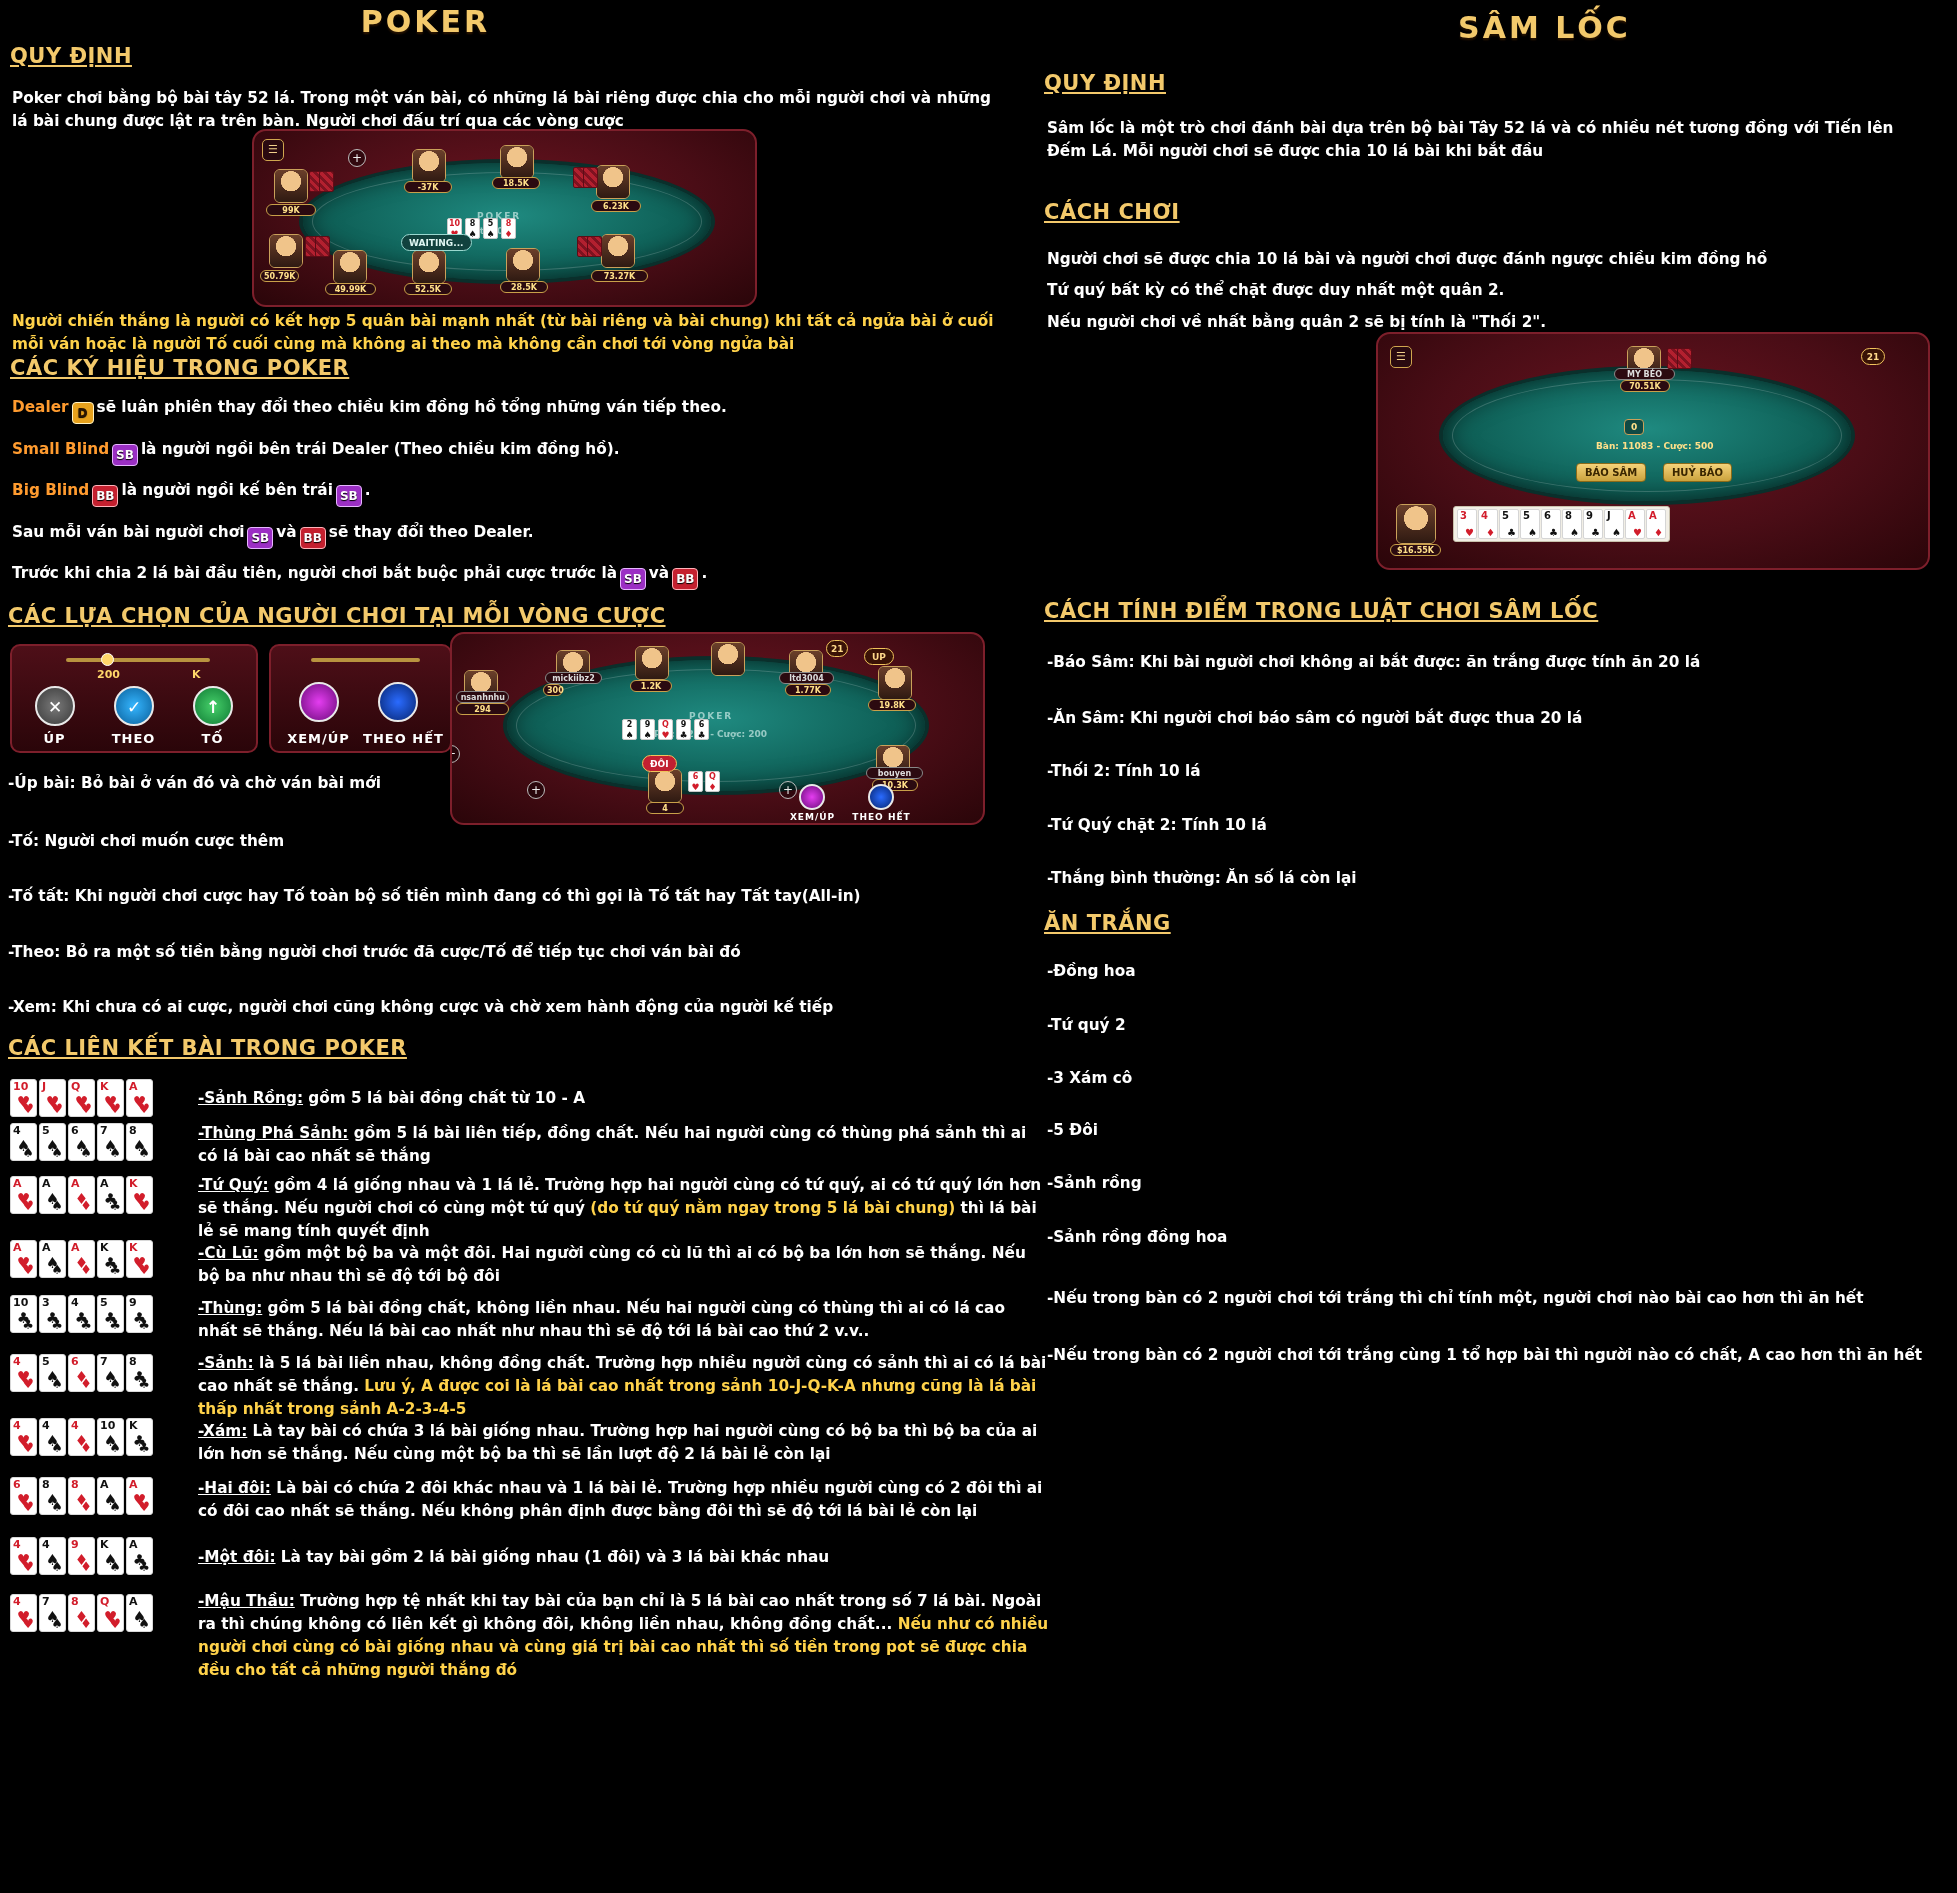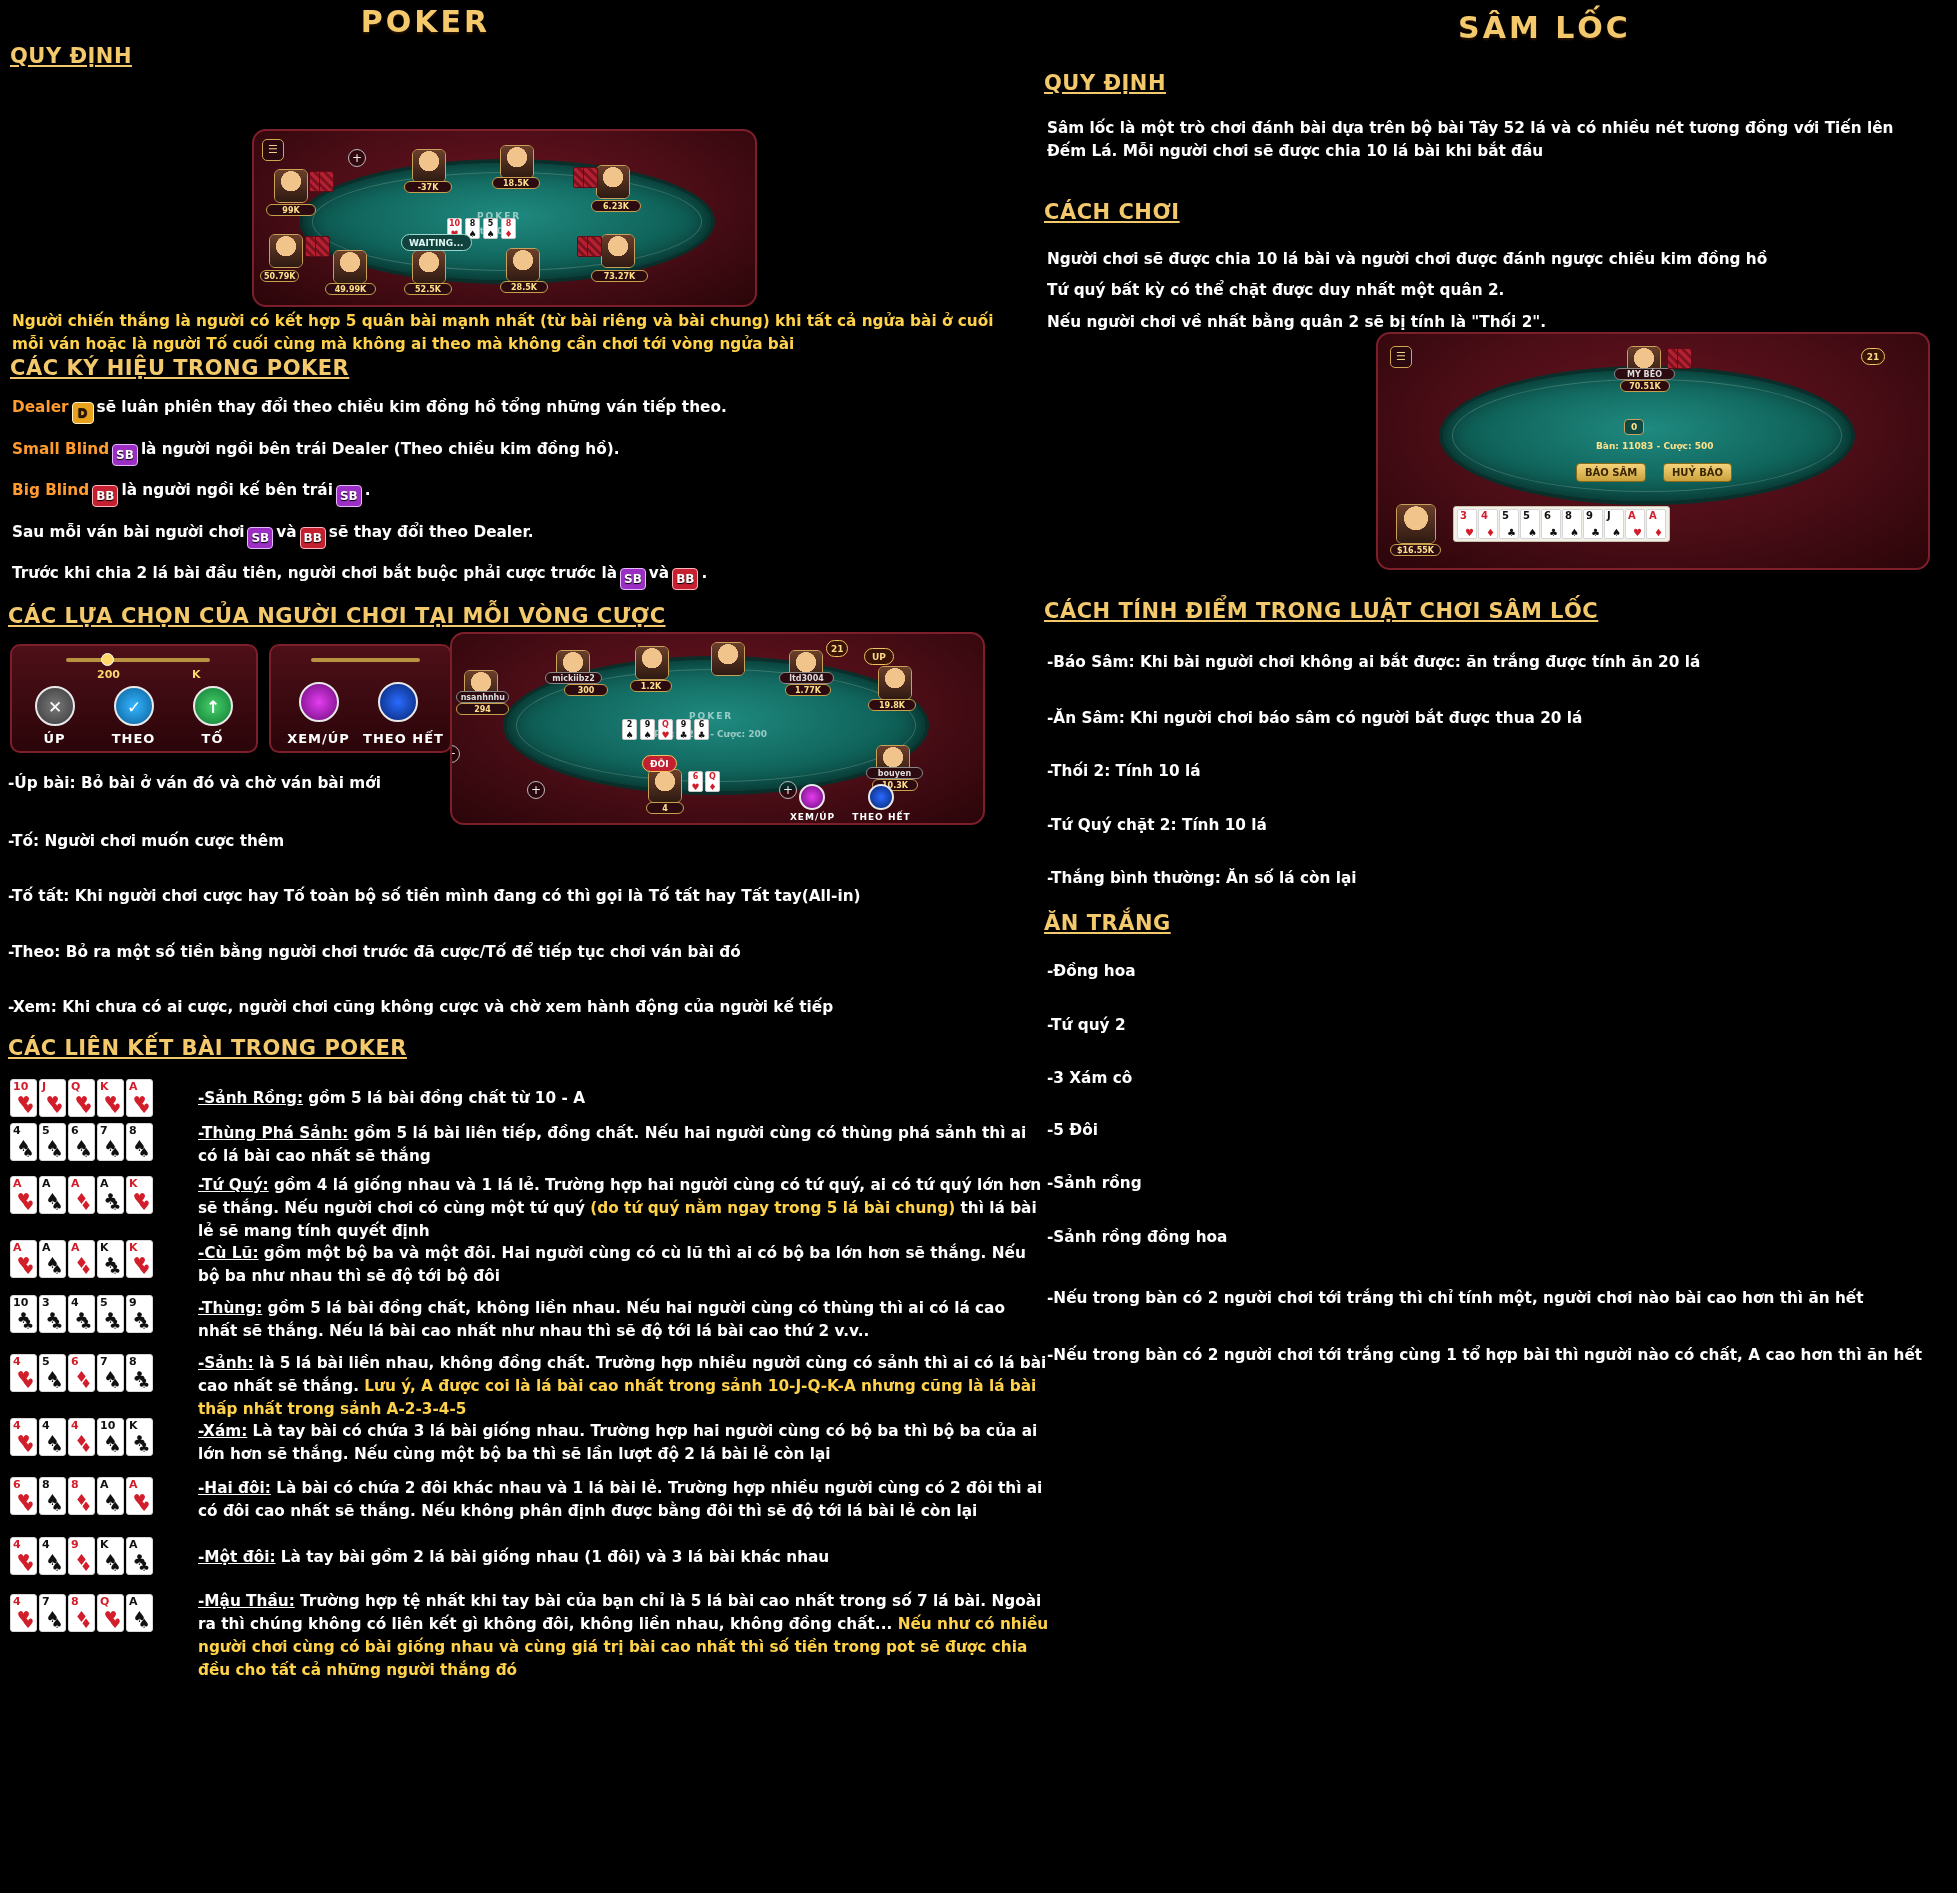--- a/index.html
+++ b/index.html
@@ -190,20 +190,21 @@
 </style>
 </head>
 <body>
 
 <div class="page">
 
   <div class="game-title" style="left:267px; top:4px; width:317px;">POKER</div>
 
   <div class="block h-section" style="left:10px; top:44px;">QUY ĐỊNH</div>
 
+  <div class="block p" style="left:12px; top:87px; width:980px;">Poker chơi bằng bộ bài tây 52 lá. Trong một ván bài, có những lá bài riêng được chia cho mỗi người chơi và những lá bài chung được lật ra trên bàn. Người chơi đấu trí qua các vòng cược</div>
 
   <div class="tablewrap" style="left:252px; top:129px; width:505px; height:178px;">
     <div class="menubtn" style="left:8px; top:8px;">☰</div>
     <div class="felt" style="left:45px; top:28px; width:416px; height:125px;">
       <div class="t-logo" style="left:174px; top:48px;">POKER</div>
       <div class="t-logo" style="left:164px; top:63px; letter-spacing:0;">Pot: 500</div>
     </div>
 
     <div class="minicard red" style="left:193px; top:87px;">10<div style="font-size:9px">♥</div></div>
     <div class="minicard" style="left:211px; top:87px;">8<div style="font-size:9px">♠</div></div>
@@ -328,21 +329,21 @@
     <div class="seat" style="left:12px; top:36px;">
         <div class="face"></div>
       </div>
     <div class="chipbar" style="left:4px; top:69px; width:53px;">294</div>
     <div class="chipbar" style="left:4px; top:57px; width:53px; border-color:#888; color:#ddd;text-align:right;">nsanhnhu</div>
 
     <div class="seat" style="left:104px; top:16px;">
         <div class="face"></div>
       </div>
     <div class="chipbar" style="left:93px; top:38px; width:57px; border-color:#888; color:#ddd;">mickiibz2</div>
-    <div class="chipbar" style="left:112px; top:50px; width:44px;">300</div>
+    <div class="chipbar" style="left:91px; top:50px; width:20px;">300</div>
 
     <div class="seat" style="left:183px; top:12px;">
         <div class="face"></div>
       </div>
     <div class="chipbar" style="left:178px; top:46px; width:42px;">1.2K</div>
 
     <div class="seat" style="left:259px; top:8px;">
         <div class="face"></div>
       </div>
 

